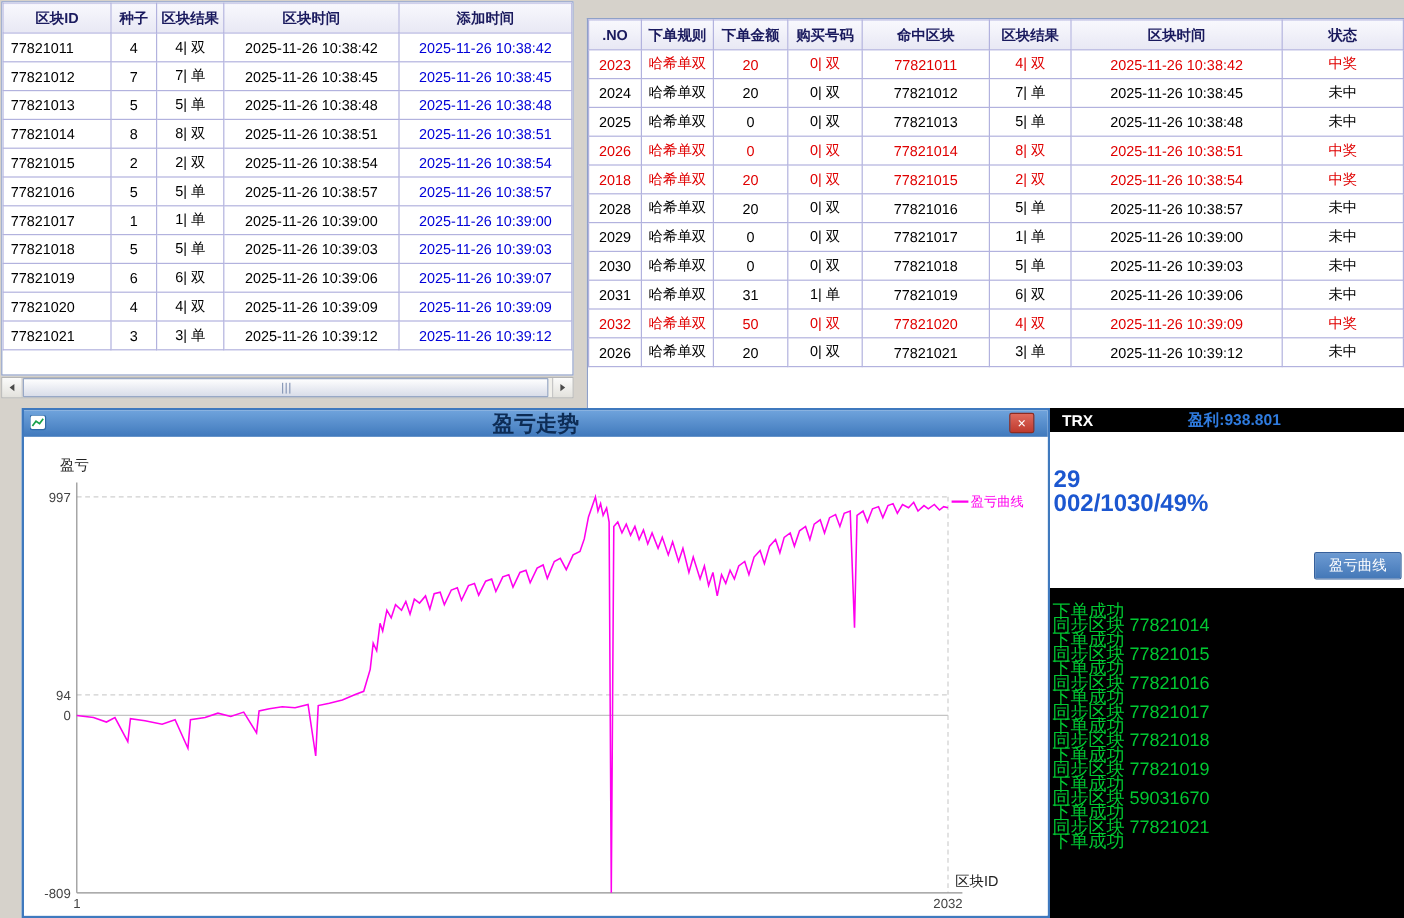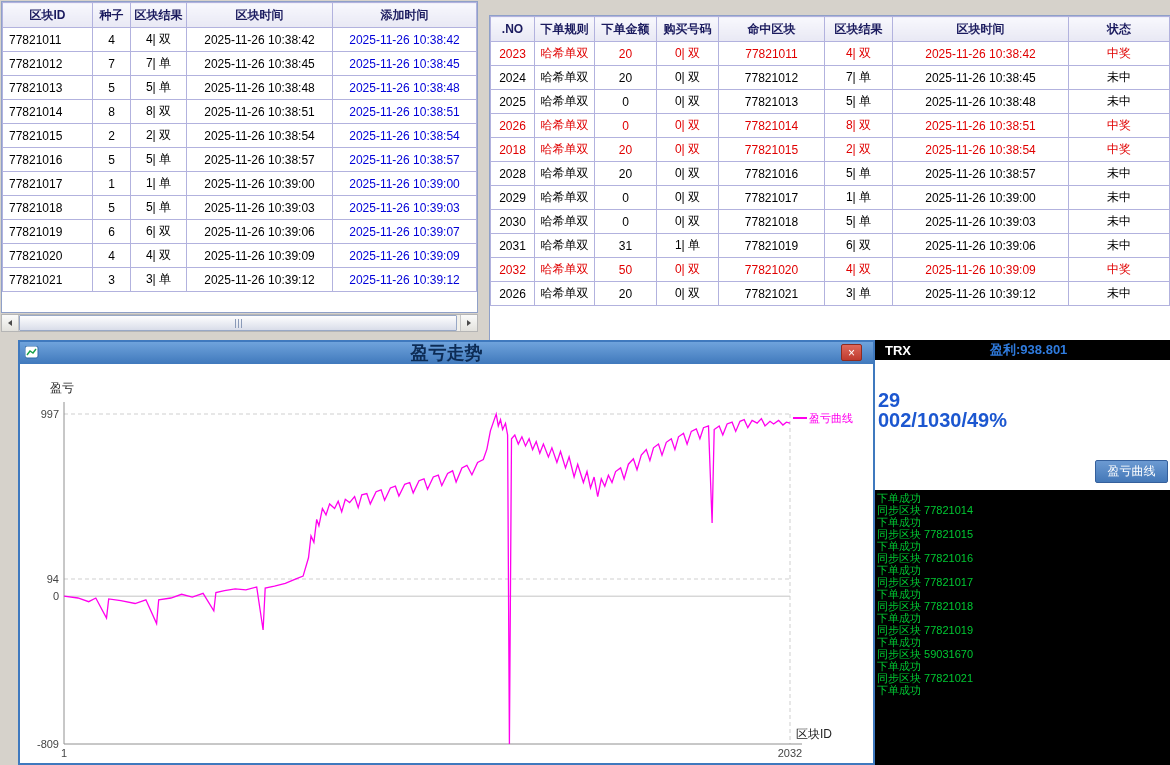--- a/index.html
+++ b/index.html
@@ -31,21 +31,21 @@
   .hs-track{flex:1;position:relative;background:#F1F0EB;}
   .hs-thumb{position:absolute;left:0;right:3px;top:0;bottom:0;background:linear-gradient(#FEFEFE,#D9DDE9);border:1px solid #98A8C6;border-radius:1px;display:flex;align-items:center;justify-content:center;}
   .hs-grip{width:1px;height:9px;background:#8A9AB8;box-shadow:-3px 0 0 #8A9AB8,3px 0 0 #8A9AB8;display:block;}
   
   #side-panel{position:absolute;left:875px;top:332px;width:295px;height:433px;background:#fff;}
   .trx-bar{position:absolute;left:0;right:0;top:8px;height:20px;background:#000;display:flex;align-items:center;}
   .trx-brand{color:#fff;font-weight:bold;font-size:13px;margin-left:10px;}
   .trx-profit{position:absolute;left:115px;color:var(--accent_blue);font-weight:bold;font-size:13px;}
   .stats{position:absolute;left:3px;top:30px;color:#1C57D0;font-weight:bold;font-size:20px;line-height:20px;margin-top:28px;}
   .curve-btn{position:absolute;left:220px;top:128px;width:73px;height:23px;background:linear-gradient(#6C9AD2,#4478B8);border:1px solid #35609C;border-radius:2px;color:#fff;font-size:12px;font-family:"Liberation Sans",sans-serif;}
-  .console{position:absolute;left:0;right:0;top:158px;bottom:0;background:#000;color:var(--log_green);font-size:11px;line-height:12px;padding:2px 0 0 2px;overflow:hidden;}
+  .console{position:absolute;left:0;right:0;top:158px;bottom:0;background:#000;color:var(--log_green);font-size:15px;line-height:12px;padding:14px 0 0 2px;overflow:hidden;}
   
   #dialog{position:absolute;left:18px;top:340px;width:857px;height:425px;border:2px solid #3F79BE;background:#fff;z-index:5;}
   .titlebar{height:22px;background:linear-gradient(#6FA3DC,#4079BC);position:relative;display:flex;align-items:center;justify-content:center;}
   .titlebar .title{font-size:18px;font-weight:bold;color:#0D2C55;}
   .title-icon{position:absolute;left:5px;top:4px;}
   .close-btn{position:absolute;right:11px;top:2px;width:21px;height:17px;background:linear-gradient(#E06A5C,#BE3A2E);border:1px solid #8E2B20;border-radius:2px;color:#fff;font-size:12px;line-height:14px;text-align:center;padding:0;font-family:"Liberation Sans",sans-serif;}
   .dialog-body{width:853px;height:399px;background:#fff;overflow:hidden;}
   
   .tick{font-size:11px;fill:#444;font-family:"Liberation Sans",sans-serif;}
   .axis-title{font-size:12px;fill:#222;font-family:"Liberation Sans",sans-serif;}

